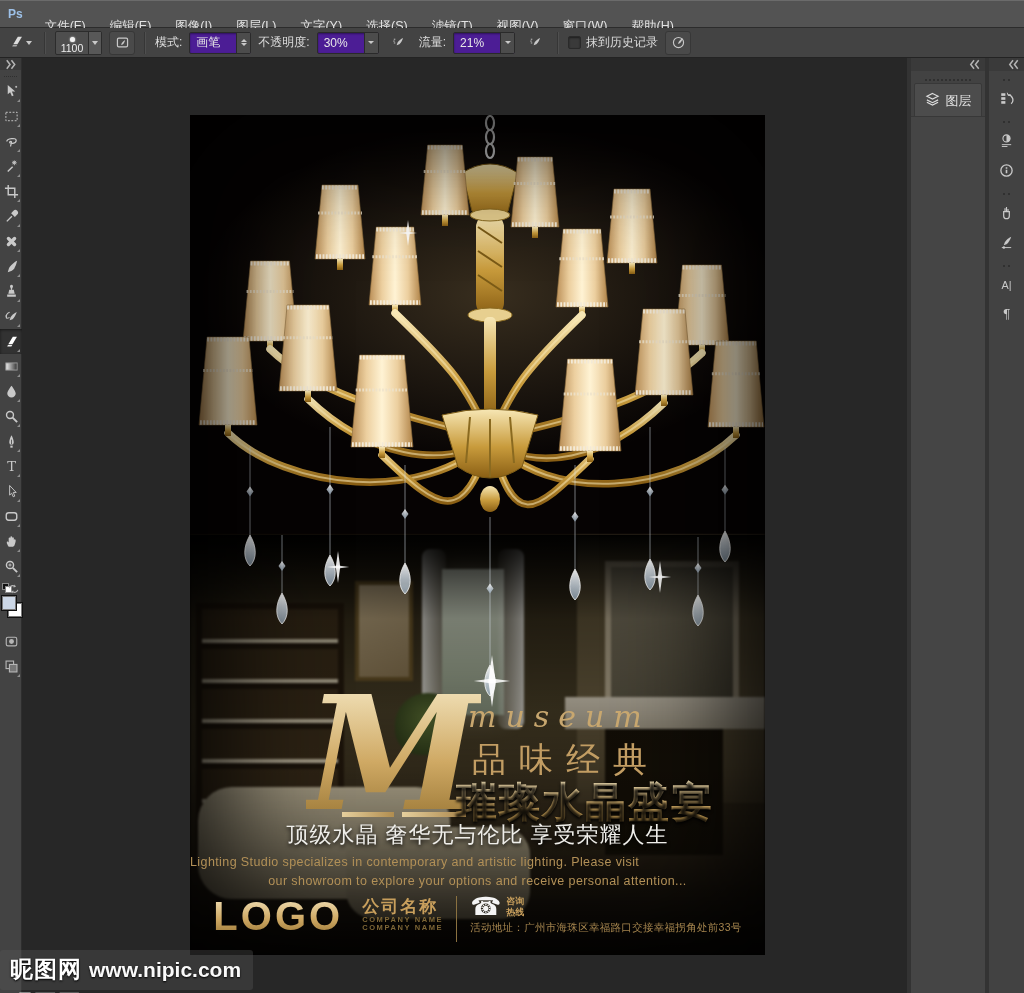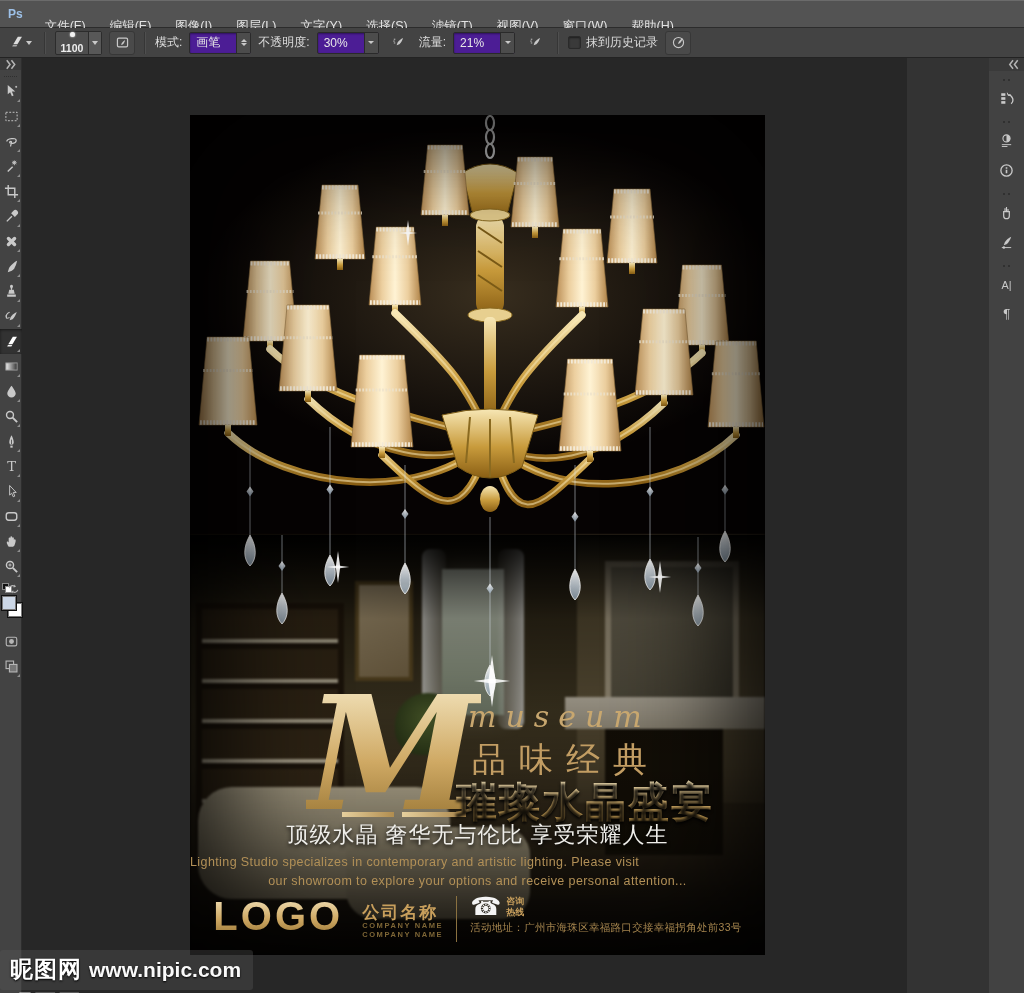--- a/index.html
+++ b/index.html
@@ -14,21 +14,21 @@
   .menu-item{color:#e3e3e3;font-size:12.5px;padding:0 12px;height:100%;display:flex;align-items:center;cursor:default;}
 
   
   .optionsbar{position:absolute;left:0;top:28px;width:1024px;height:30px;background:#434343;
               border-bottom:1px solid #232323;display:flex;align-items:center;gap:7px;padding-left:6px;box-sizing:border-box;
               color:#dcdcdc;font-size:12px;}
   .sep{width:1px;height:22px;background:#363636;border-right:1px solid #4f4f4f;margin:0 2px;}
   .ob-tool{display:flex;align-items:center;gap:2px;padding:2px 3px;}
   .caret{width:0;height:0;border-left:3.5px solid transparent;border-right:3.5px solid transparent;border-top:4px solid #c9c9c9;display:inline-block;}
   .brush-preview{display:flex;align-items:stretch;border:1px solid #2c2c2c;background:#4e4e4e;border-radius:2px;height:22px;}
-  .bp-main{display:flex;flex-direction:column;align-items:center;justify-content:space-between;width:32px;line-height:1;font-weight:bold;}
+  .bp-main{display:flex;flex-direction:column;align-items:center;justify-content:flex-end;width:32px;line-height:1;}
   .bp-tip{width:5px;height:5px;border-radius:50%;background:#f2f2f2;margin-bottom:1px;box-shadow:0 0 2px #fff;}
   .bp-num{font-size:10.5px;color:#eee;}
   .bp-drop{width:12px;display:flex;align-items:center;justify-content:center;background:#585858;border-left:1px solid #2c2c2c;}
   .ob-btn{display:flex;align-items:center;justify-content:center;width:24px;height:22px;border:1px solid #373737;border-radius:3px;background:#4a4a4a;}
   .ob-btn.flat{border-color:transparent;background:transparent;}
   .select{display:flex;align-items:center;height:20px;background:#4c1d95;border:1px solid #2a2a2a;border-radius:2px;box-shadow:inset 0 1px 2px rgba(0,0,0,.4);}
   .select .sval{padding:0 6px;color:#e8e8e8;min-width:34px;}
   .select .sbtn{width:13px;height:100%;display:flex;flex-direction:column;align-items:center;justify-content:center;gap:1px;background:#4c4c4c;border-left:1px solid #2a2a2a;}
   .tri-up{width:0;height:0;border-left:3px solid transparent;border-right:3px solid transparent;border-bottom:3.5px solid #c9c9c9;}
   .tri-dn{width:0;height:0;border-left:3px solid transparent;border-right:3px solid transparent;border-top:3.5px solid #c9c9c9;}
@@ -85,21 +85,21 @@
   .m-u1{left:152px;top:697px;width:52px;height:5px;background:linear-gradient(90deg,#e5cf9d,#b18d4f);}
   .m-u2{left:212px;top:697px;width:64px;height:5px;background:linear-gradient(90deg,#e5cf9d,#a9854a);}
   .museum{left:278px;top:584px;font:italic 400 30px "DejaVu Serif",serif;letter-spacing:9px;color:#c8a76f;}
   .sub-cn{left:282px;top:622px;font-size:34px;letter-spacing:13px;color:#c29d63;font-family:"Liberation Serif",serif;}
   .title-cn{left:266px;top:660px;font-size:41px;font-weight:bold;letter-spacing:2px;font-family:"Liberation Sans",sans-serif;
             text-shadow:0 2px 3px rgba(0,0,0,.9);}
   .tagline{left:0;top:705px;width:575px;text-align:center;font-size:22px;color:#efeeea;letter-spacing:1px;text-shadow:0 2px 4px #000;}
   .en1{left:0;top:740px;width:575px;text-align:left;font-size:12.5px;color:#b29057;letter-spacing:.4px;}
   .en2{left:0;top:759px;width:575px;text-align:center;font-size:12.5px;color:#b29057;letter-spacing:.4px;}
   .contact{left:0;top:779px;width:575px;display:flex;justify-content:center;align-items:flex-start;gap:11px;}
-  .logo-blk{display:flex;align-items:flex-end;gap:19px;}
+  .logo-blk{display:flex;align-items:flex-start;gap:19px;}
   .logo-txt{font:700 40px "Liberation Sans",sans-serif;letter-spacing:3px;}
   .company{display:flex;flex-direction:column;line-height:1.12;padding-top:3px;}
   .company .cn{font-size:17px;color:#c89f5c;font-weight:bold;letter-spacing:2px;}
   .company .en{font-size:7.5px;color:#7e6636;letter-spacing:1.6px;font-weight:bold;}
   .vline{width:1px;height:46px;background:#8a7140;margin:2px 2px 0 2px;}
   .phone-blk{display:flex;flex-direction:column;}
   .phone-row{display:flex;align-items:center;gap:5px;}
   .tel-ic{font-size:25px;color:#f4f4f4;line-height:1;}
   .hot{display:flex;flex-direction:column;font-size:9px;color:#c89f5c;line-height:1.2;font-weight:bold;}
   .pnum{font:700 33px "DejaVu Serif",serif;letter-spacing:1px;}
@@ -613,20 +613,36 @@
               </span>
             </span>
             <span class="addr">活动地址：广州市海珠区幸福路口交接幸福拐角处前33号</span>
           </span>
         </div>
       </div>
     </div>
   </div>
 
   <div class="dock">
+    <div class="dock-col1">
+      <div class="dock-head" id="dock-chev1">
+          <svg viewBox="0 0 16 16" width="15" height="15" aria-hidden="true">
+            <path d="M7.5 3.5L4 8l3.5 4.5M12.5 3.5L9 8l3.5 4.5" fill="none" stroke="#b5b5b5" stroke-width="1.6"></path>
+          </svg>
+        </div>
+      <div class="dgrip"></div>
+      <div class="layers-tab">
+        <span id="layers-ic"><svg viewBox="0 0 16 16" width="15" height="15" aria-hidden="true">
+              <path d="M8 1.6l6 3-6 3-6-3z" fill="none" stroke="#ddd" stroke-width="1.2"></path>
+              <path d="M2 8.4l6 3 6-3M2 11l6 3 6-3" fill="none" stroke="#ddd" stroke-width="1.2"></path>
+            </svg></span>
+        <span>图层</span>
+      </div>
+      <div class="panel-body"></div>
+    </div>
     <div class="dock-col2">
       <div class="dock-head" id="dock-chev2">
           <svg viewBox="0 0 16 16" width="15" height="15" aria-hidden="true">
             <path d="M7.5 3.5L4 8l3.5 4.5M12.5 3.5L9 8l3.5 4.5" fill="none" stroke="#b5b5b5" stroke-width="1.6"></path>
           </svg>
         </div>
       <div id="dockicons">
           <div>
             <div class="dgrip"></div>
             <div class="dicon">

